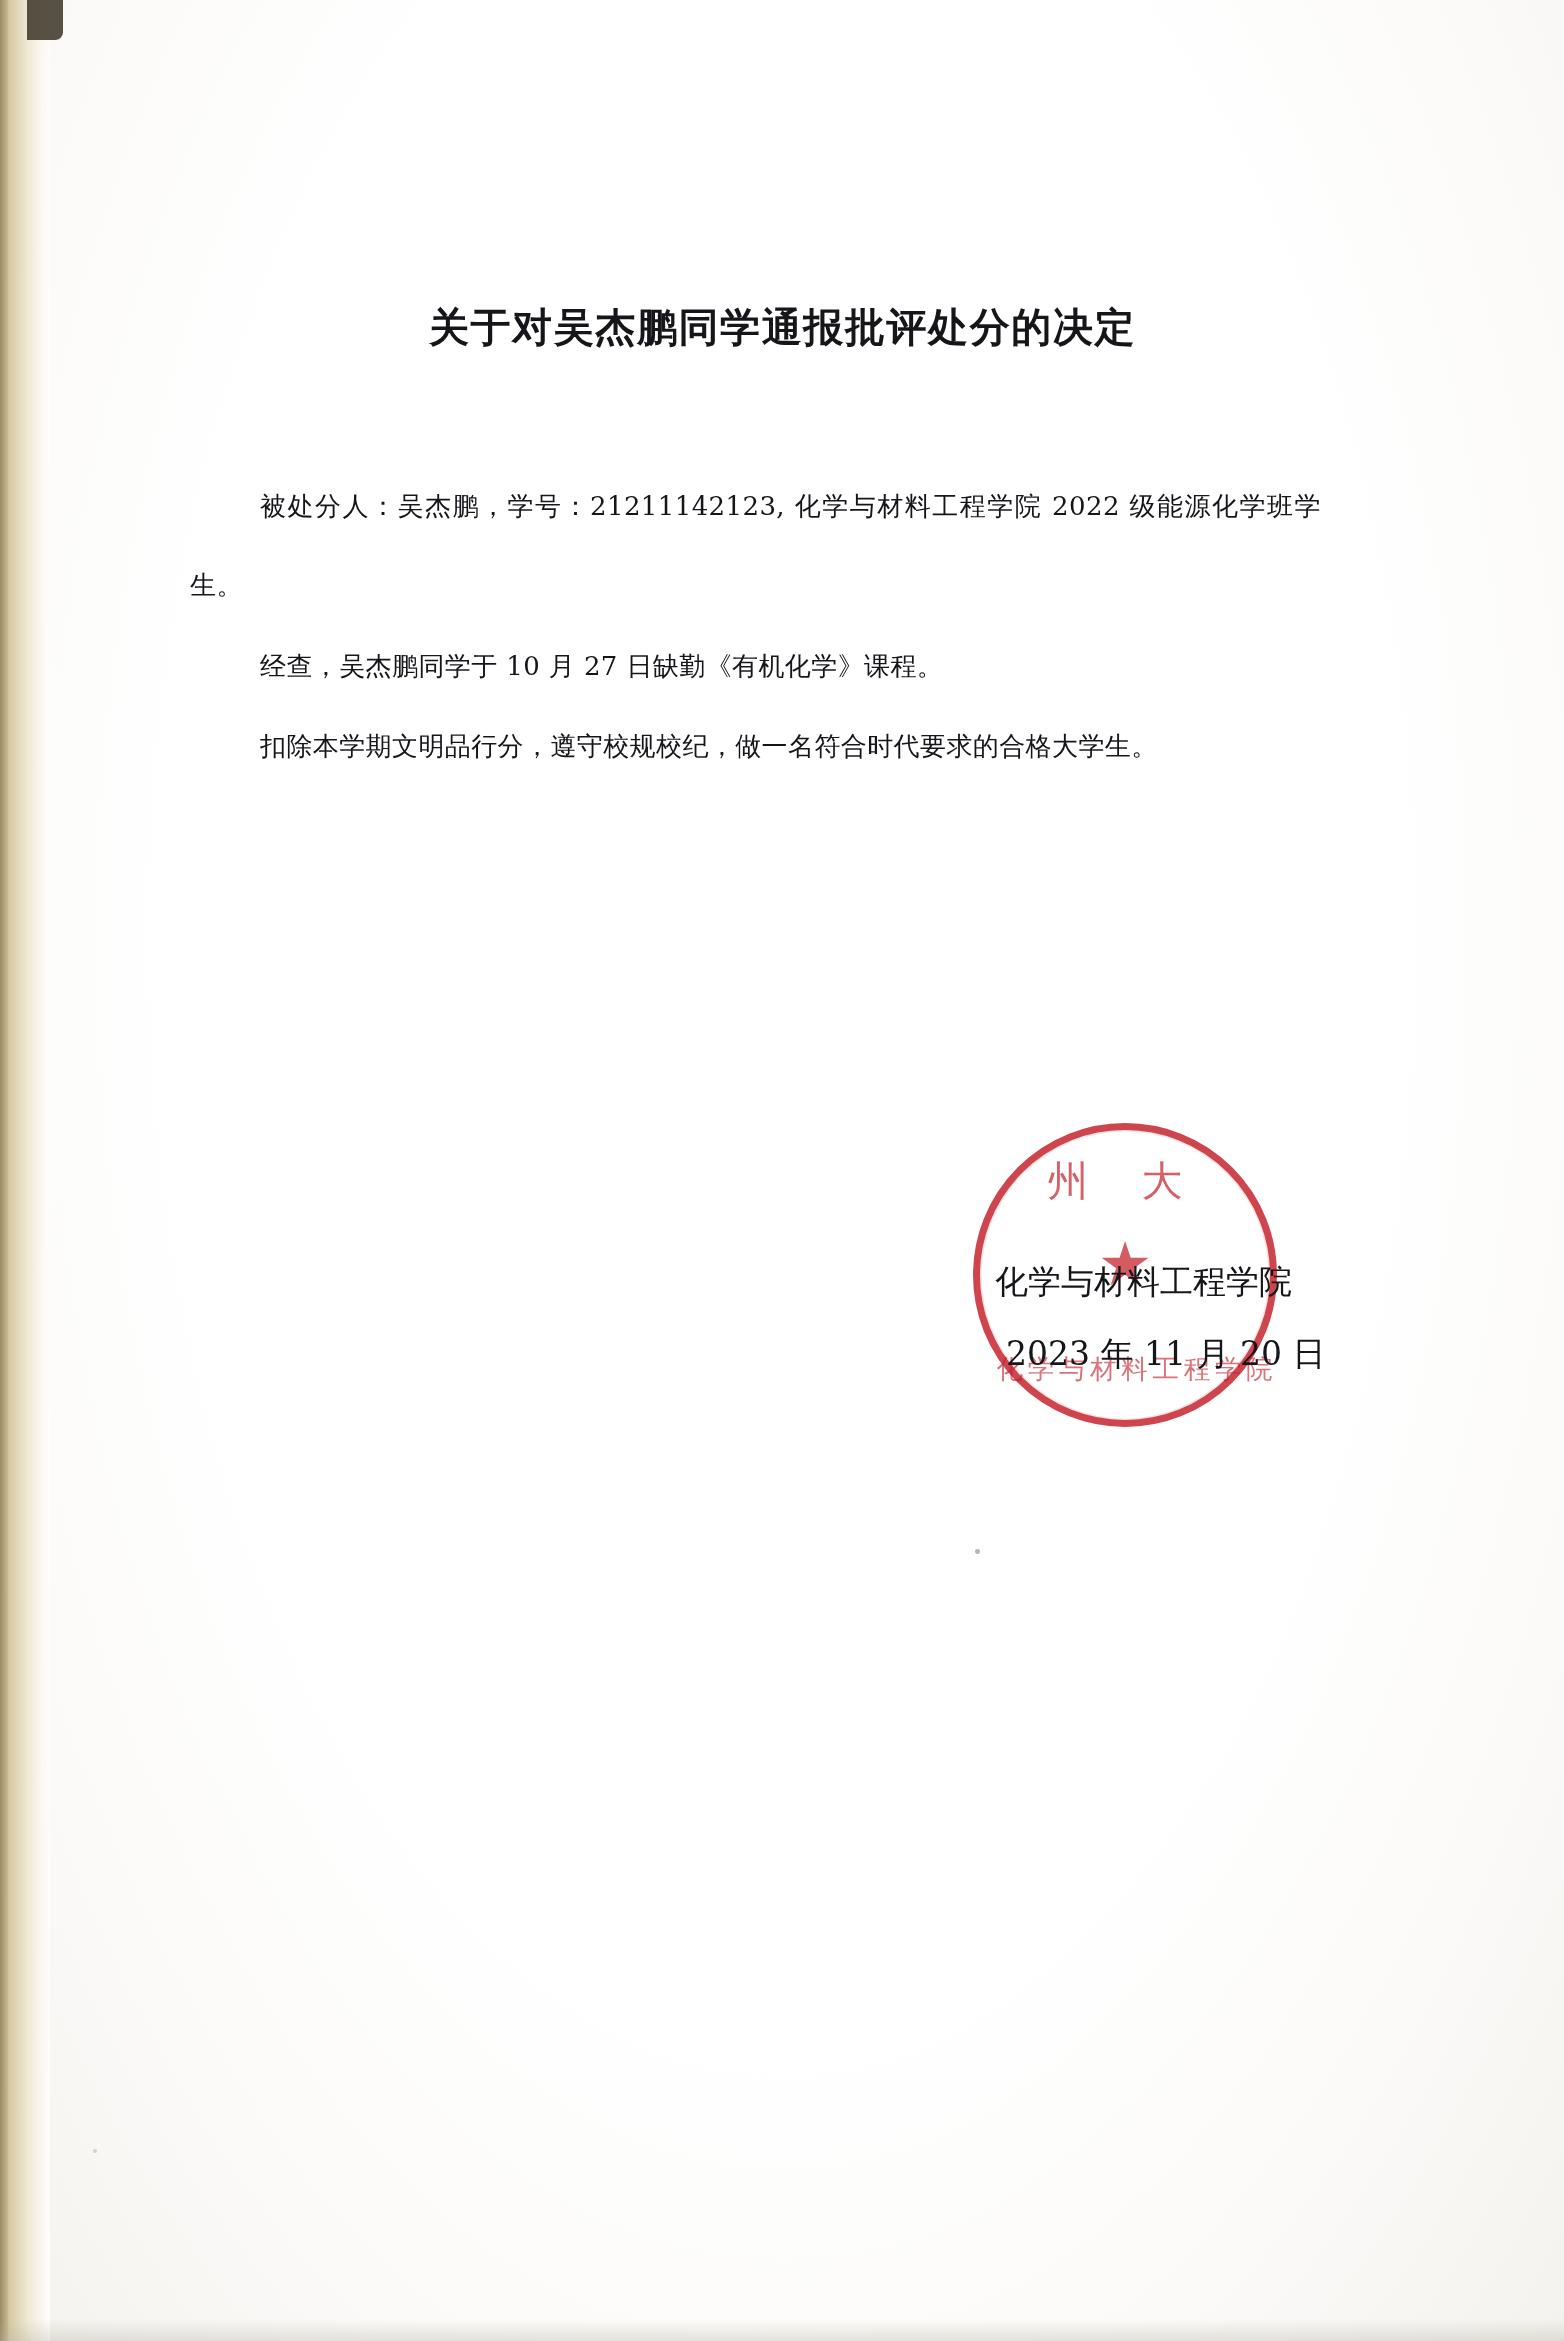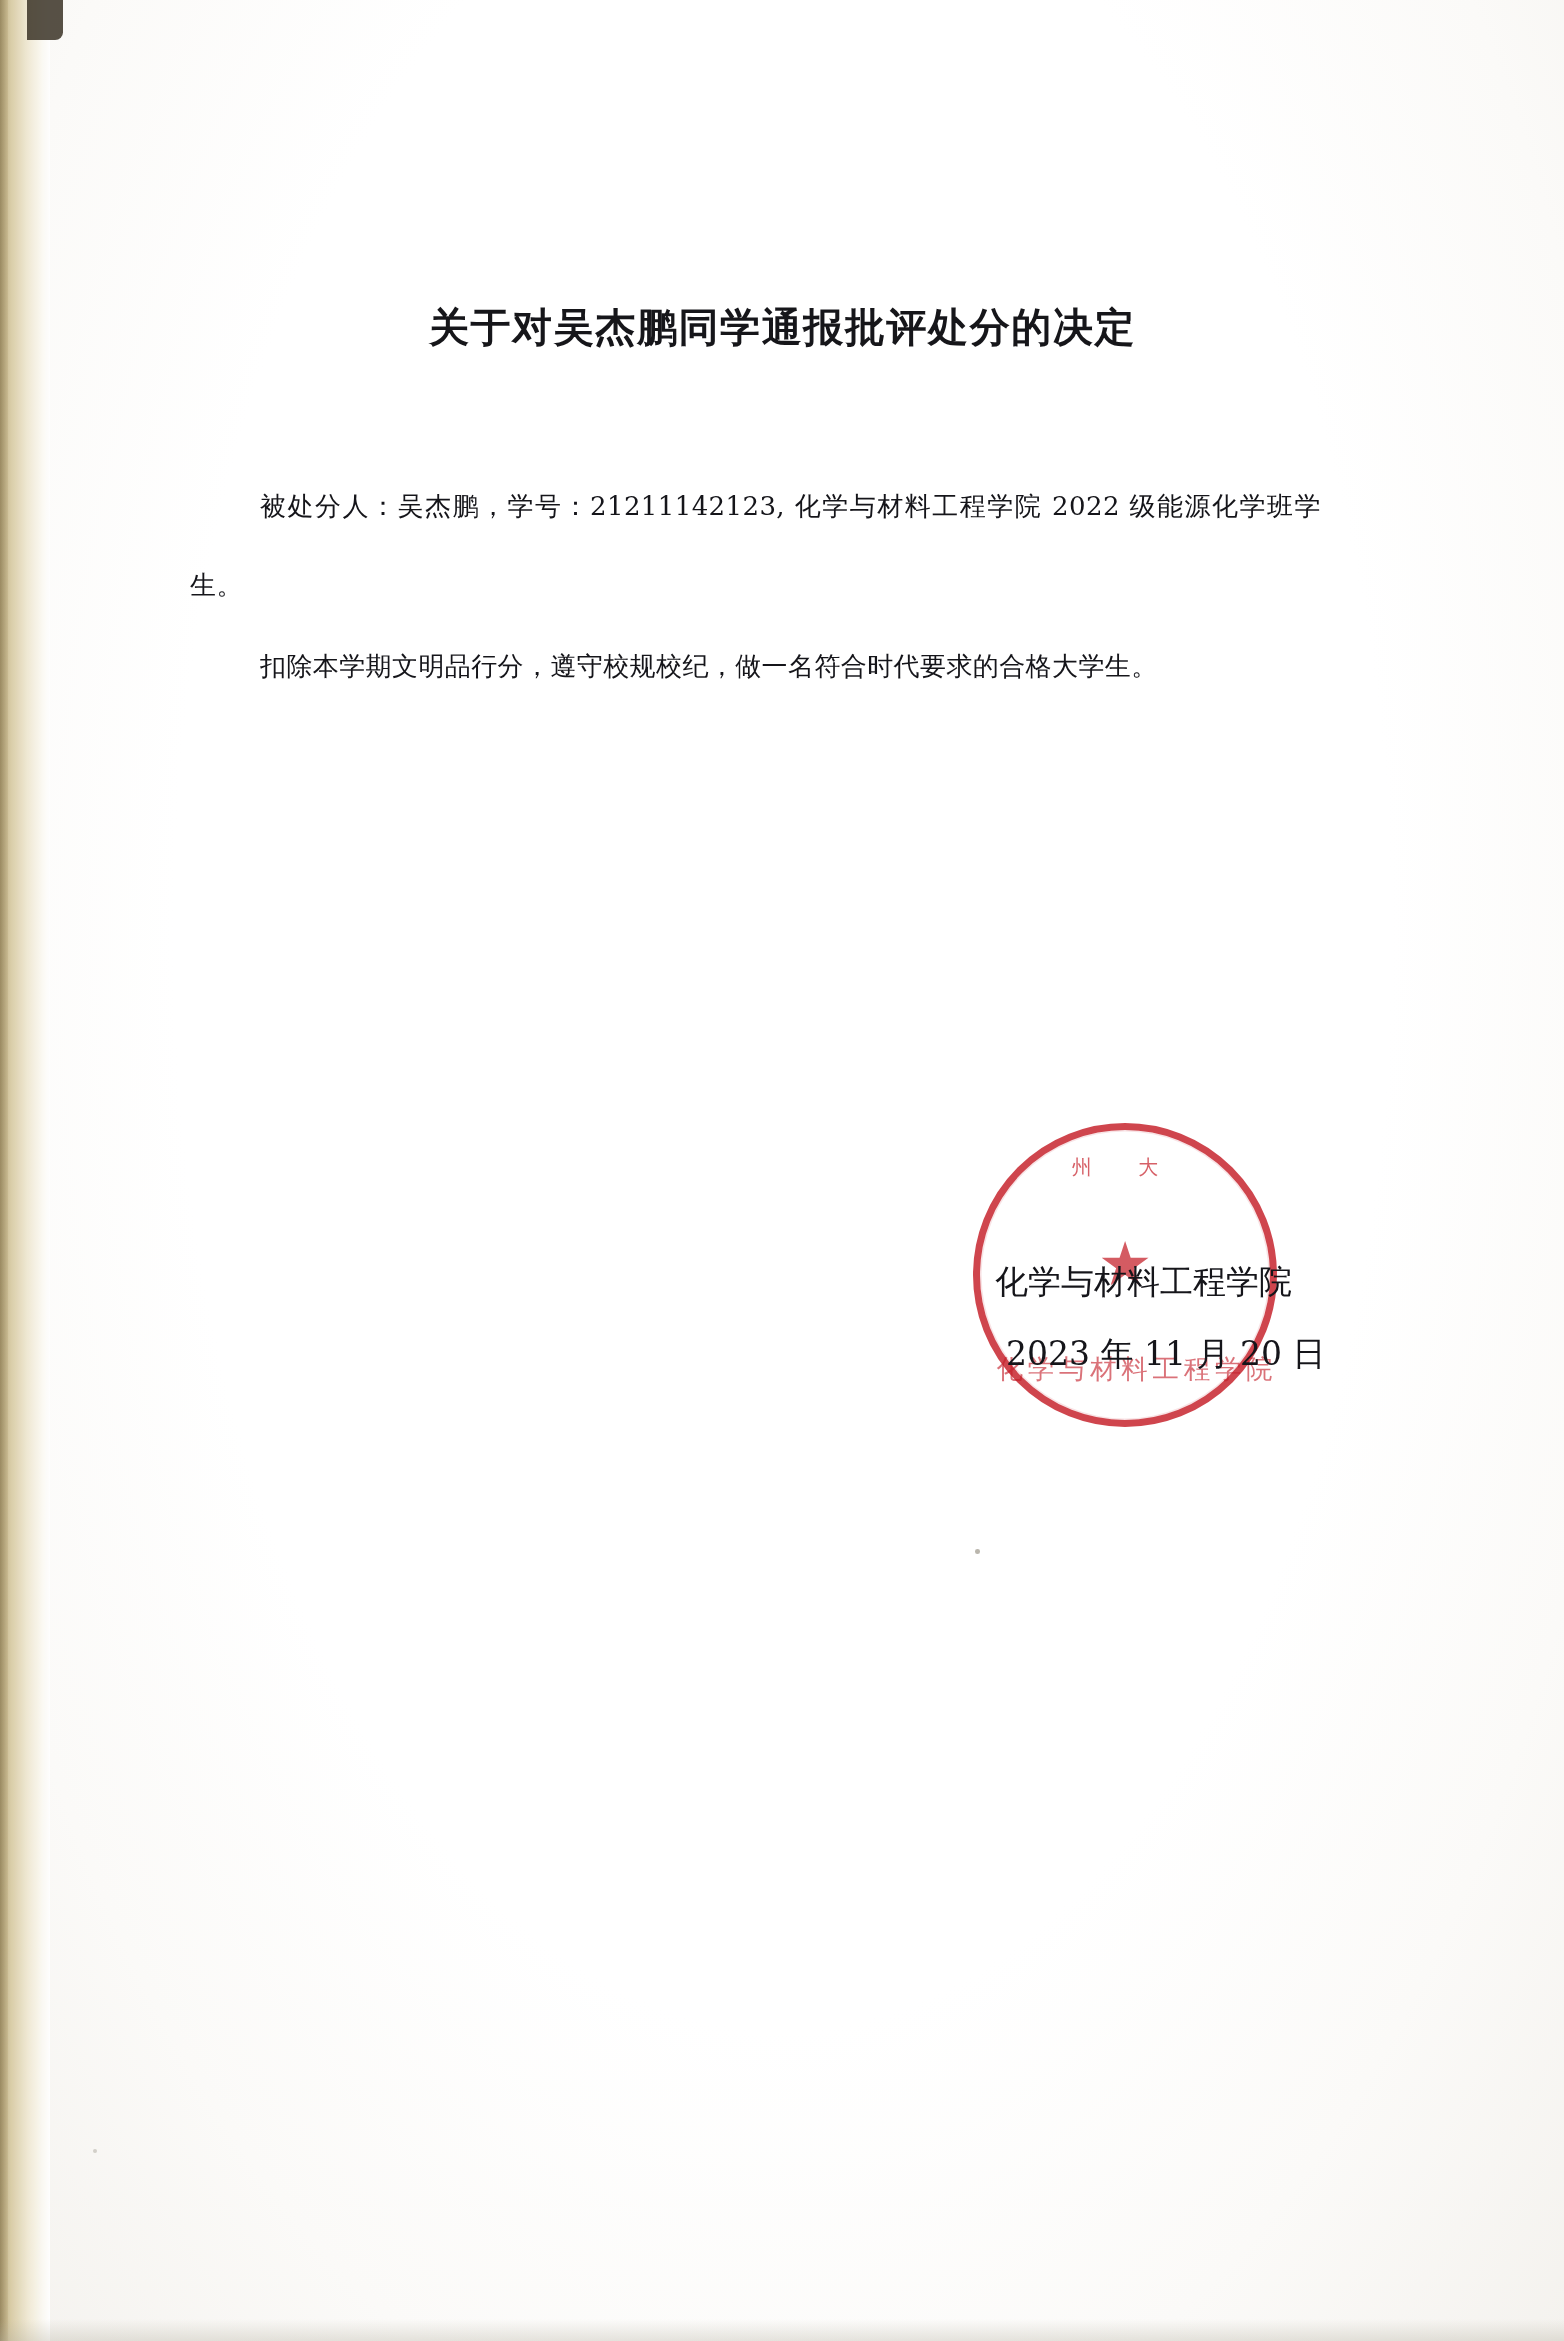--- a/index.html
+++ b/index.html
@@ -140,21 +140,21 @@
     line-height: 1;
   }
   .seal-top-text {
     position: absolute;
     left: 50%;
     top: 31px;
     transform: translateX(-50%) ;
     width: 249px;
     text-align: center;
     font-family: "DejaVu Sans", "Liberation Sans", sans-serif;
-    font-size: 20px;
+    font-size: 41px;
     letter-spacing: 20px;
     color: rgba(196, 28, 38, 0.70);
     white-space: nowrap;
     overflow: hidden;
   }
   .seal-bottom-text {
     position: absolute;
     left: 50%;
     bottom: 40px;
     transform: translateX(-50%);
@@ -181,20 +181,21 @@
 <div class="scan-left-edge"></div>
 <div class="scan-corner-notch"></div>
 <div class="scan-bottom-shadow"></div>
 
 <div class="doc">
 
   <div class="doc-title">关于对吴杰鹏同学通报批评处分的决定</div>
 
   <div class="body-block">
     <p class="para">被处分人：吴杰鹏，学号：21211142123, 化学与材料工程学院 2022 级能源化学班学生。</p>
+    <p class="para">经查，吴杰鹏同学于 10 月 27 日缺勤《有机化学》课程。</p>
     <p class="para">扣除本学期文明品行分，遵守校规校纪，做一名符合时代要求的合格大学生。</p>
   </div>
 
   <div class="seal">
     <div class="seal-ring"></div>
     <div class="seal-top-text">州 大</div>
     <div class="seal-star">★</div>
     <div class="seal-bottom-text">化学与材料工程学院</div>
   </div>
 

